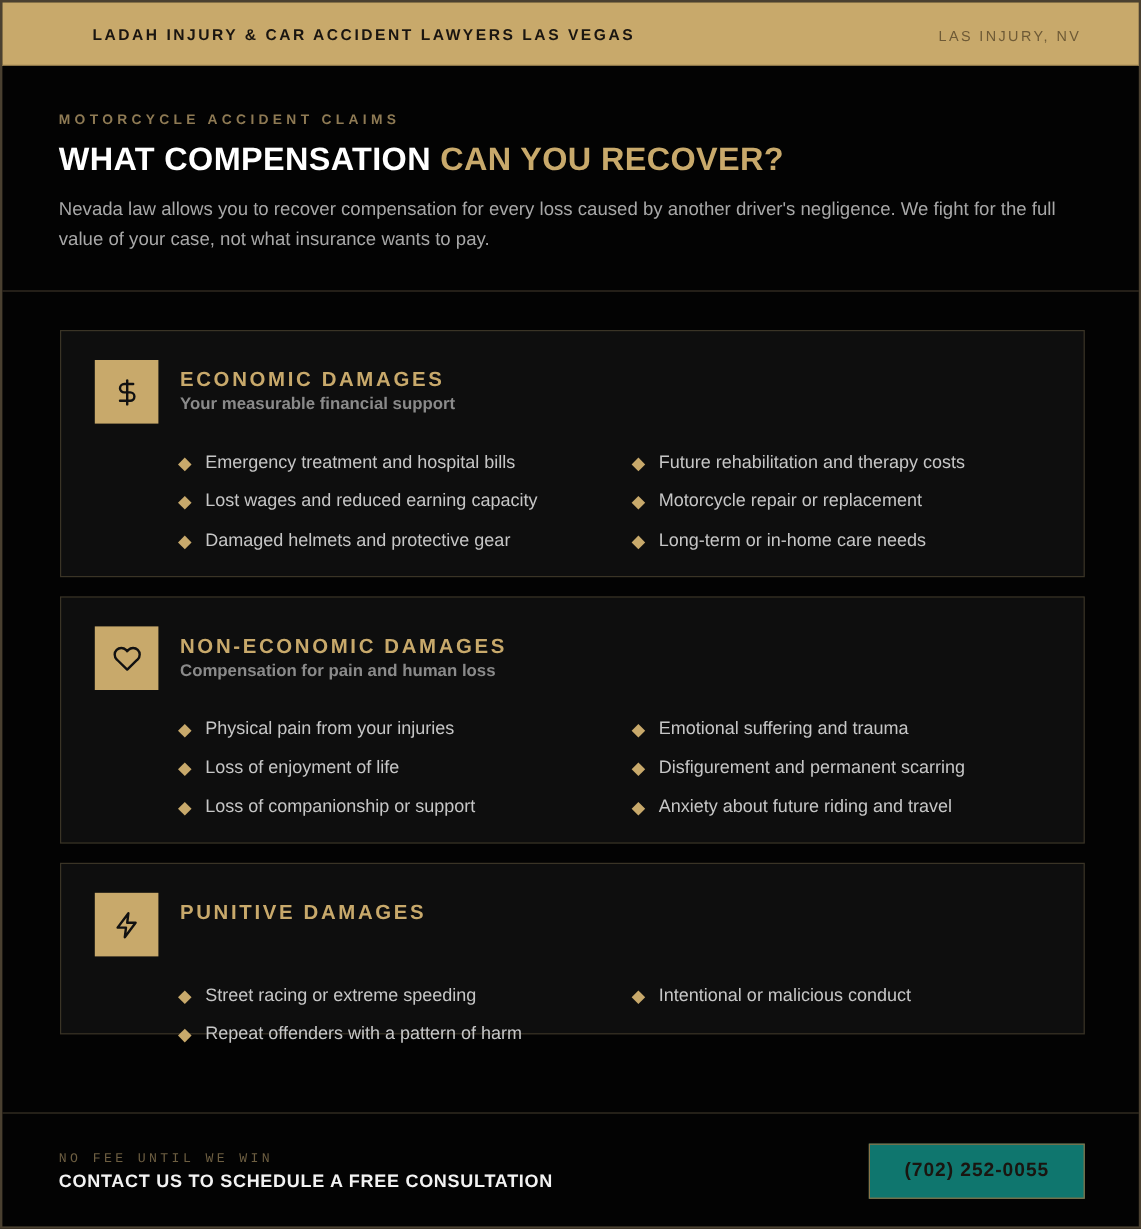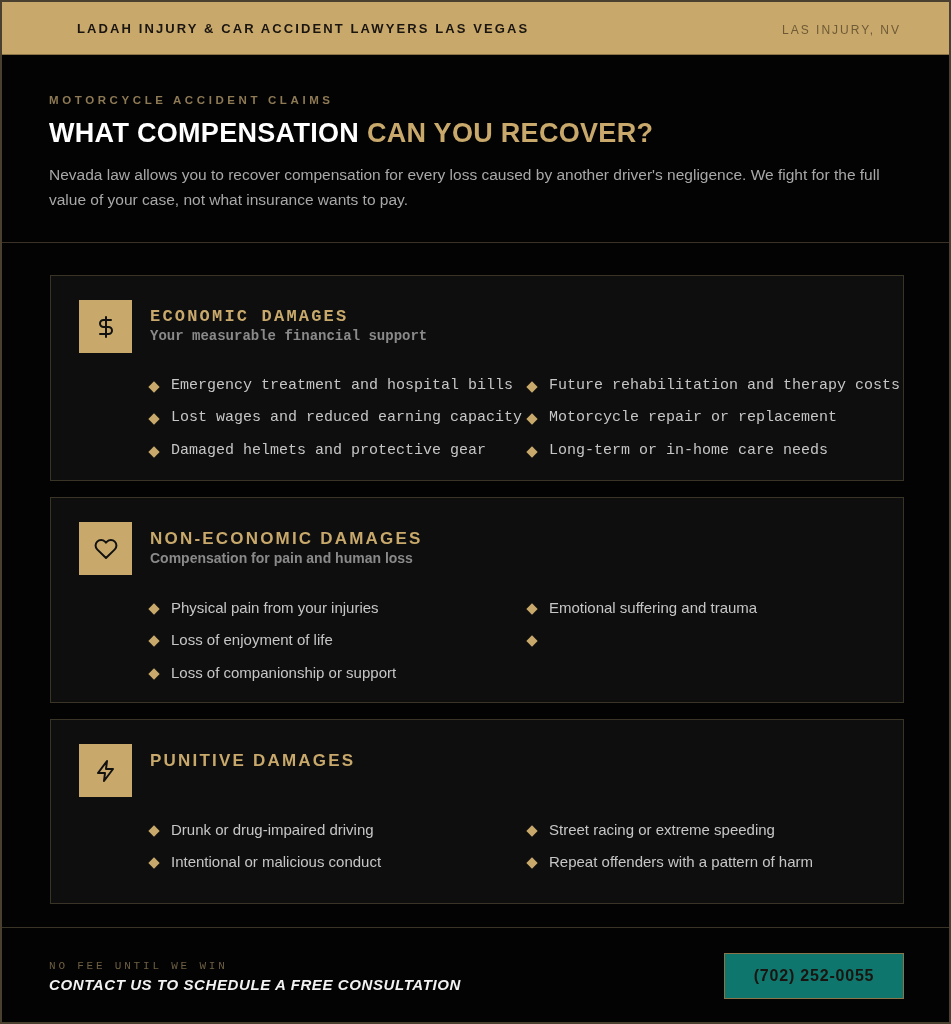--- a/index.html
+++ b/index.html
@@ -66,21 +66,21 @@
     }
     .footer-line {
       position: absolute; left: 0; top: 925px; width: 947px; height: 1px; background: #3a3426;
     }
     .footer .small {
       position: absolute; left: 47px; top: 958px;
       font-size: 11px; letter-spacing: 2.8px; color: #6e5f42; font-family: Liberation Mono, monospace;
     }
     .footer .cta {
       position: absolute; left: 47px; top: 974px;
-      font-size: 15px; font-weight: bold; color: #f2f2f2; letter-spacing: 0.6px; font-style: italic;
+      font-size: 15px; font-weight: bold; color: #f2f2f2; letter-spacing: 0.6px;
     }
     .footer .phone {
       position: absolute; left: 722px; top: 951px; width: 180px; height: 46px;
       background: #0f766e; border: 1px solid #8a7448;
       display: flex; align-items: center; justify-content: center;
       font-size: 16px; font-weight: bold; color: #1a1510; letter-spacing: 0.8px;
       cursor: pointer;
     }
   </style>
 </head>
@@ -94,21 +94,21 @@
   </div>
 
   <div class="intro">
     <div class="eyebrow">MOTORCYCLE ACCIDENT CLAIMS</div>
     <div class="title"><span>WHAT COMPENSATION </span><span class="accent">CAN YOU RECOVER?</span></div>
     <p class="lede">Nevada law allows you to recover compensation for every loss caused by another driver's negligence. We fight for the full value of your case, not what insurance wants to pay.</p>
   </div>
 
   <div class="divider"></div>
 
-  <div class="card" style="top:273px; height:206px;font-family:Liberation Mono, monospace;">
+  <div class="card" style="top:273px; height:206px;">
     <div class="icon-box">
       <svg viewBox="0 0 24 24" fill="none" stroke="#111" stroke-width="2" stroke-linecap="round" stroke-linejoin="round">
         <line x1="12" y1="2" x2="12" y2="22"></line>
         <path d="M17 5H9.5a3.5 3.5 0 0 0 0 7h5a3.5 3.5 0 0 1 0 7H6"></path>
       </svg>
     </div>
     <div class="heading">ECONOMIC DAMAGES</div>
     <div class="sub">Your measurable financial support</div>
     <div class="list">
       <div class="item">
@@ -154,42 +154,43 @@
       <div class="item">
           <span class="bullet"></span>
           <span>Emotional suffering and trauma</span>
         </div>
       <div class="item">
           <span class="bullet"></span>
           <span>Loss of enjoyment of life</span>
         </div>
       <div class="item">
           <span class="bullet"></span>
+          <span>Disfigurement and permanent scarring</span>
         </div>
       <div class="item">
           <span class="bullet"></span>
           <span>Loss of companionship or support</span>
         </div>
-    </div>
-  </div>
-
-  <div class="card" style="top:717px; height:185px;">
+      <div class="item">
+          <span class="bullet"></span>
+          <span>Anxiety about future riding and travel</span>
+        </div>
+    </div>
+  </div>
+
+  <div class="card" style="top:717px; height:143px;">
     <div class="icon-box">
       <svg viewBox="0 0 24 24" fill="none" stroke="#111" stroke-width="2" stroke-linecap="round" stroke-linejoin="round">
         <path d="M13 2L4 14h7l-1 8 9-12h-7l1-8z"></path>
       </svg>
     </div>
     <div class="heading">PUNITIVE DAMAGES</div>
     <div class="list">
       <div class="item">
           <span class="bullet"></span>
-          <span>Drunk or drug-impaired driving</span>
-        </div>
-      <div class="item">
-          <span class="bullet"></span>
           <span>Street racing or extreme speeding</span>
         </div>
       <div class="item">
           <span class="bullet"></span>
           <span>Intentional or malicious conduct</span>
         </div>
       <div class="item">
           <span class="bullet"></span>
           <span>Repeat offenders with a pattern of harm</span>
         </div>

